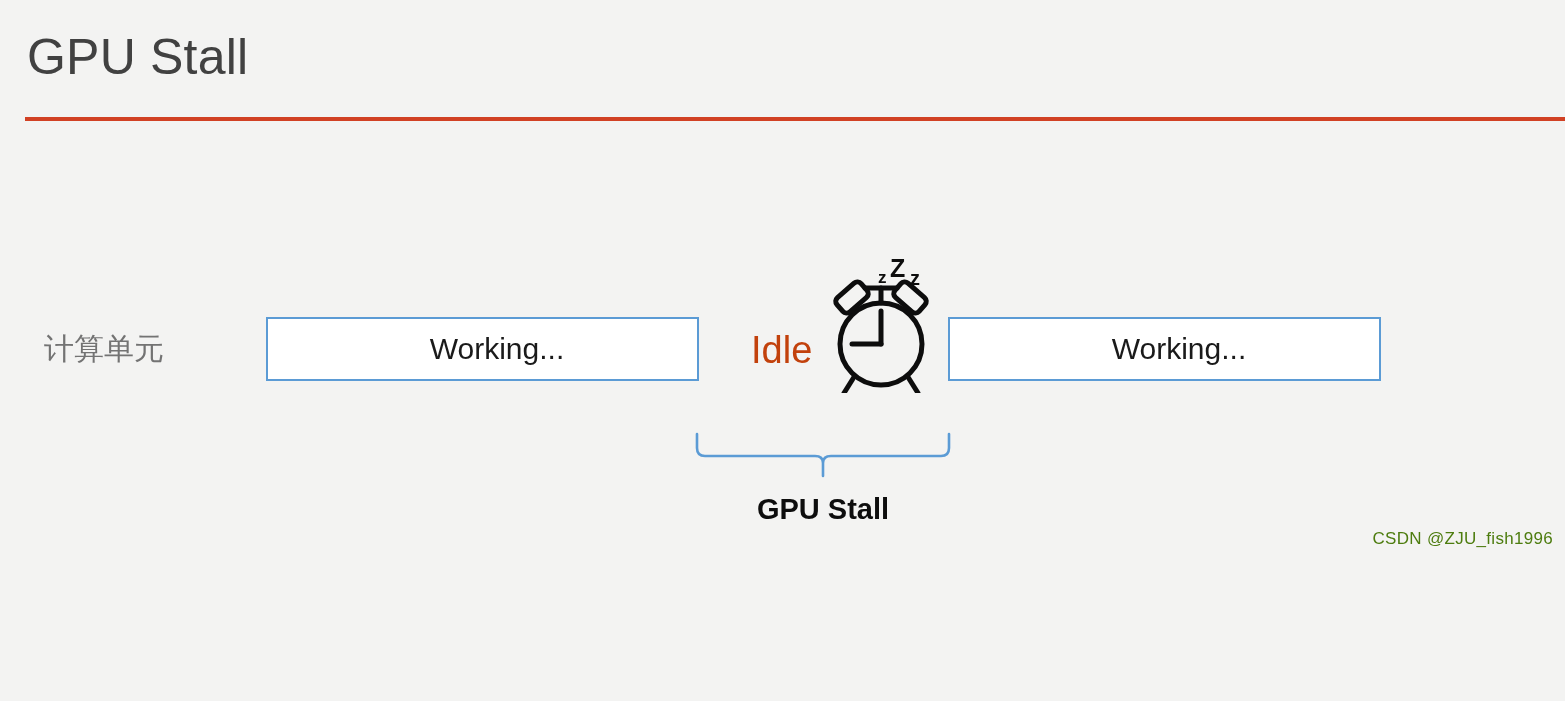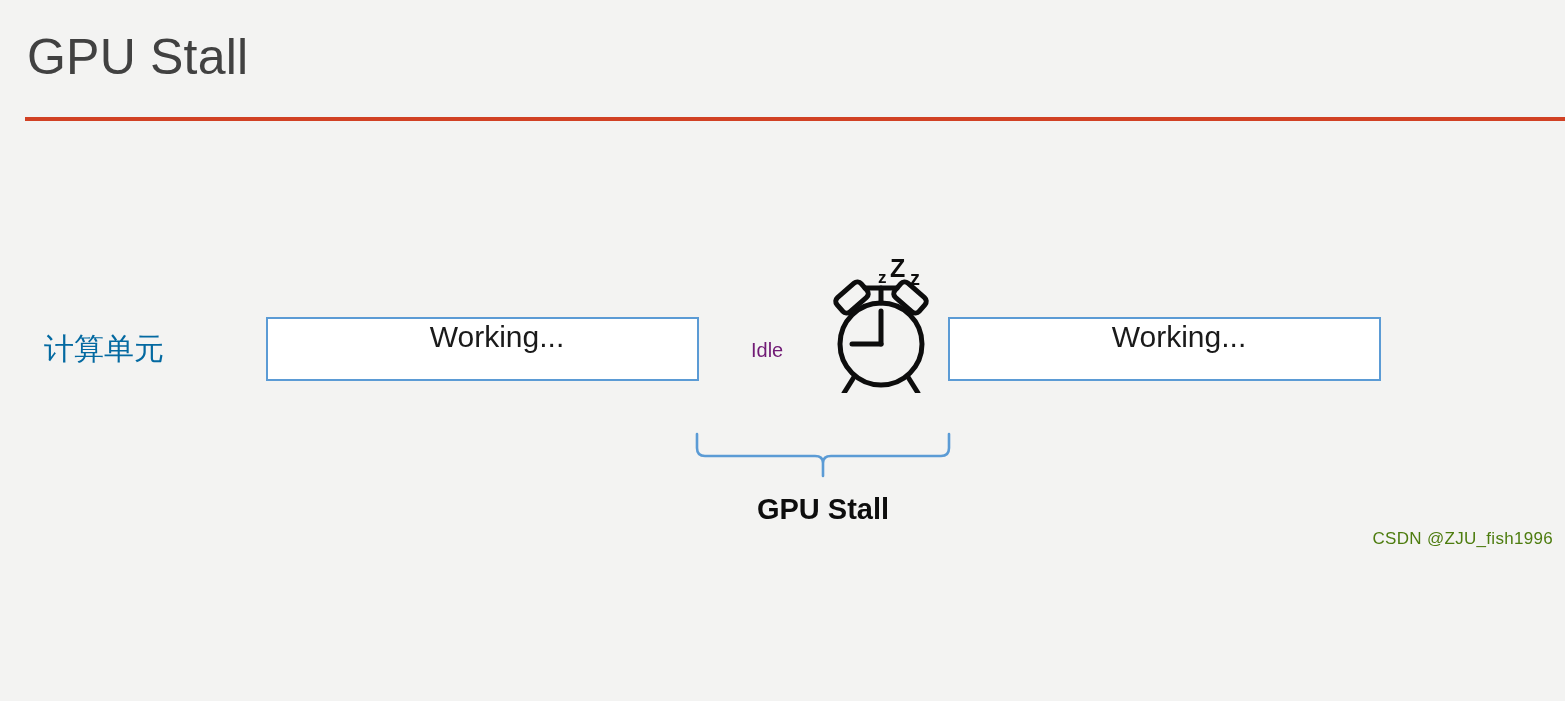--- a/index.html
+++ b/index.html
@@ -41,52 +41,52 @@
     height: 4px;
     background: #d14124;
   }
 
   
   .row-label {
     position: absolute;
     left: 44px;
     top: 328px;
     font-size: 30px;
-    color: #0369a1;
+    color: #737373;
     line-height: 42px;
     white-space: nowrap;
   }
 
   .work-box {
     position: absolute;
     top: 317px;
     height: 64px;
     background: #ffffff;
     border: 2px solid #5b9bd5;
     box-sizing: border-box;
     display: flex;
-    align-items: flex-start;
+    align-items: center;
     justify-content: center;
     padding-left: 29px;
   }
   .work-box .work-text {
     font-size: 30px;
     color: #1a1a1a;
     line-height: 36px;
     white-space: nowrap;
   }
   #work-box-1 { left: 266px; width: 433px; }
   #work-box-2 { left: 948px; width: 433px; }
 
   .idle-label {
     position: absolute;
     left: 751px;
     top: 330px;
-    font-size: 20px;
-    color: #701a75;
+    font-size: 38px;
+    color: #c2410c;
     line-height: 40px;
     white-space: nowrap;
   }
 
   
   .clock-icon {
     position: absolute;
     left: 826px;
     top: 253px;
     width: 120px;

